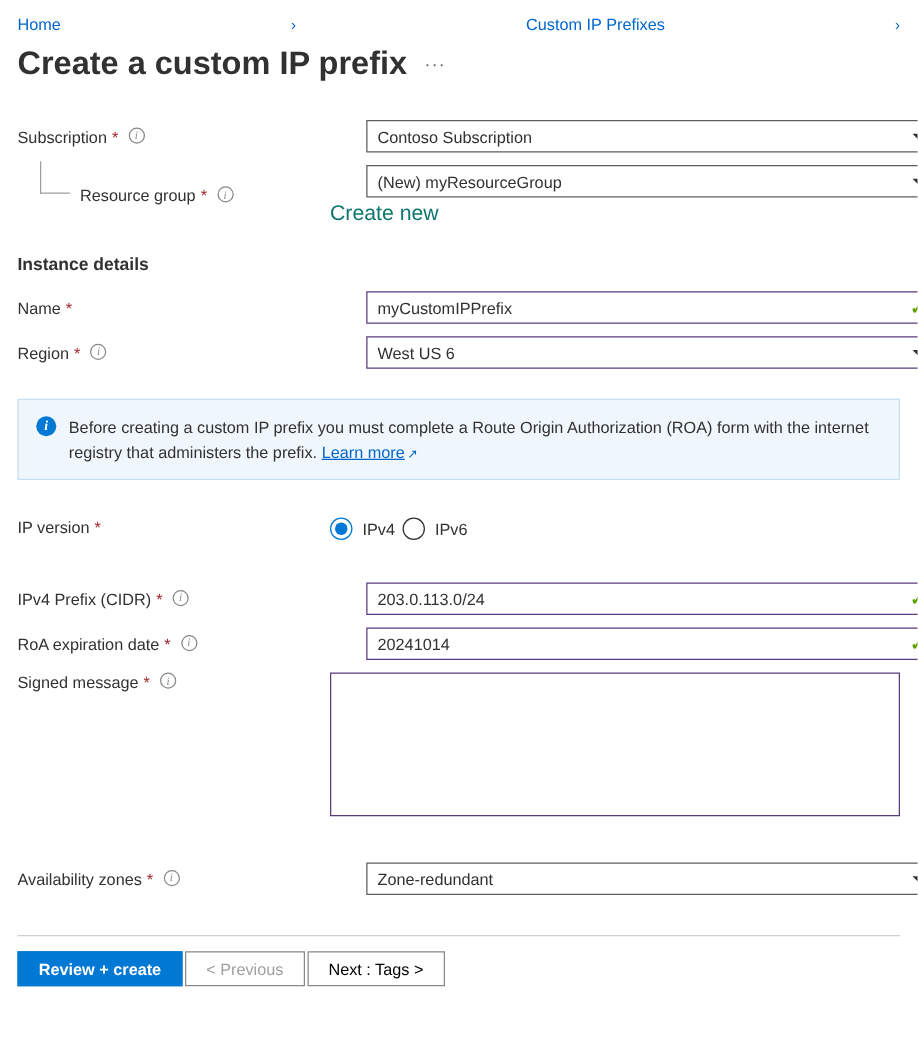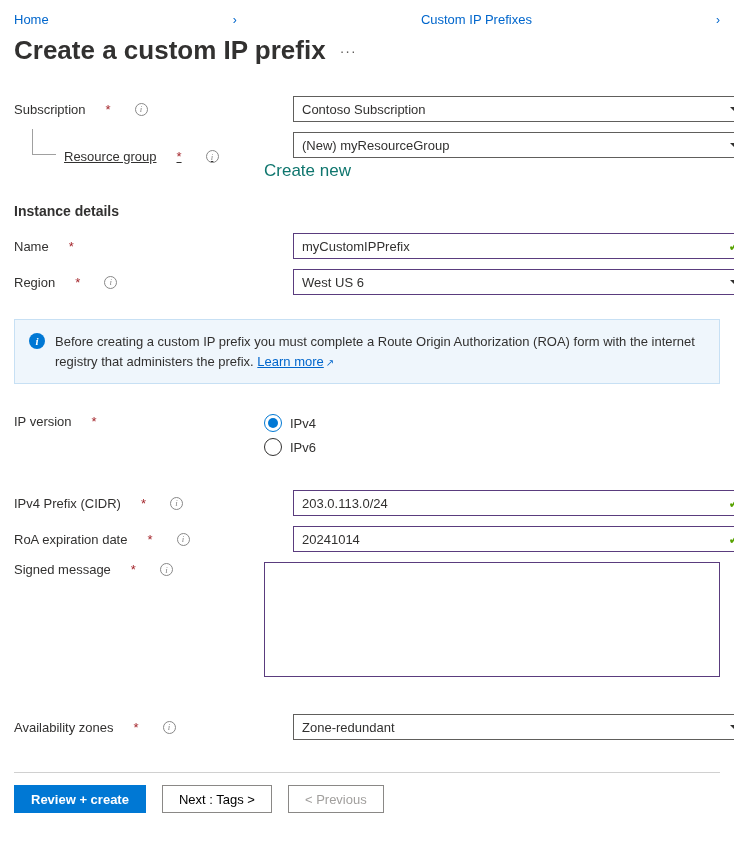--- a/index.html
+++ b/index.html
@@ -51,29 +51,28 @@
       display: flex;
       align-items: center;
       margin-bottom: 10px;
     }
     .form-row.top-align {
       align-items: flex-start;
     }
     .label-col {
       width: 250px;
       display: flex;
-      align-items: center;
-      gap: 18px;
+      align-items: flex-start;
+      gap: 2px;
       font-size: 13px;
       color: #323130;
     }
     .label-col.indented {
       position: relative;
       padding-left: 50px;
-      text-decoration: underline;
     }
     .indent-line {
       position: absolute;
       left: 18px;
       top: -20px;
       width: 24px;
       height: 26px;
       border-left: 1px solid #a0a0a0;
       border-bottom: 1px solid #a0a0a0;
     }
@@ -174,21 +173,21 @@
     .info-banner a {
       color: #0066cc;
     }
     .ext-icon {
       font-size: 10px;
       color: #0066cc;
       margin-left: 2px;
     }
     .radio-group {
       display: flex;
-      flex-direction: column;
+      flex-direction: row;
       gap: 6px;
     }
     .radio-row {
       display: flex;
       align-items: center;
       gap: 8px;
       cursor: pointer;
     }
     .radio-outer {
       width: 18px;
@@ -218,21 +217,21 @@
       resize: none;
     }
     .footer-divider {
       border: none;
       border-top: 1px solid #d0d0d0;
       margin-top: 32px;
       margin-bottom: 12px;
     }
     .button-row {
       display: flex;
-      gap: 16px;
+      gap: 2px;
     }
     .btn {
       height: 28px;
       padding: 0 16px;
       font-size: 13px;
       font-family: inherit;
       border: 1px solid #8a8886;
       background: #fff;
       cursor: pointer;
       display: flex;
@@ -408,15 +407,15 @@
       <span>Zone-redundant</span>
       <span class="chevron-down"></span>
     </div>
   </div>
 </div>
 
 <hr class="footer-divider">
 
 <div class="button-row">
   <button class="btn primary">Review + create</button>
+  <button class="btn disabled">&lt; Previous</button>
   <button class="btn">Next : Tags &gt;</button>
-  <button class="btn disabled">&lt; Previous</button>
 </div>
 
 </body></html>

